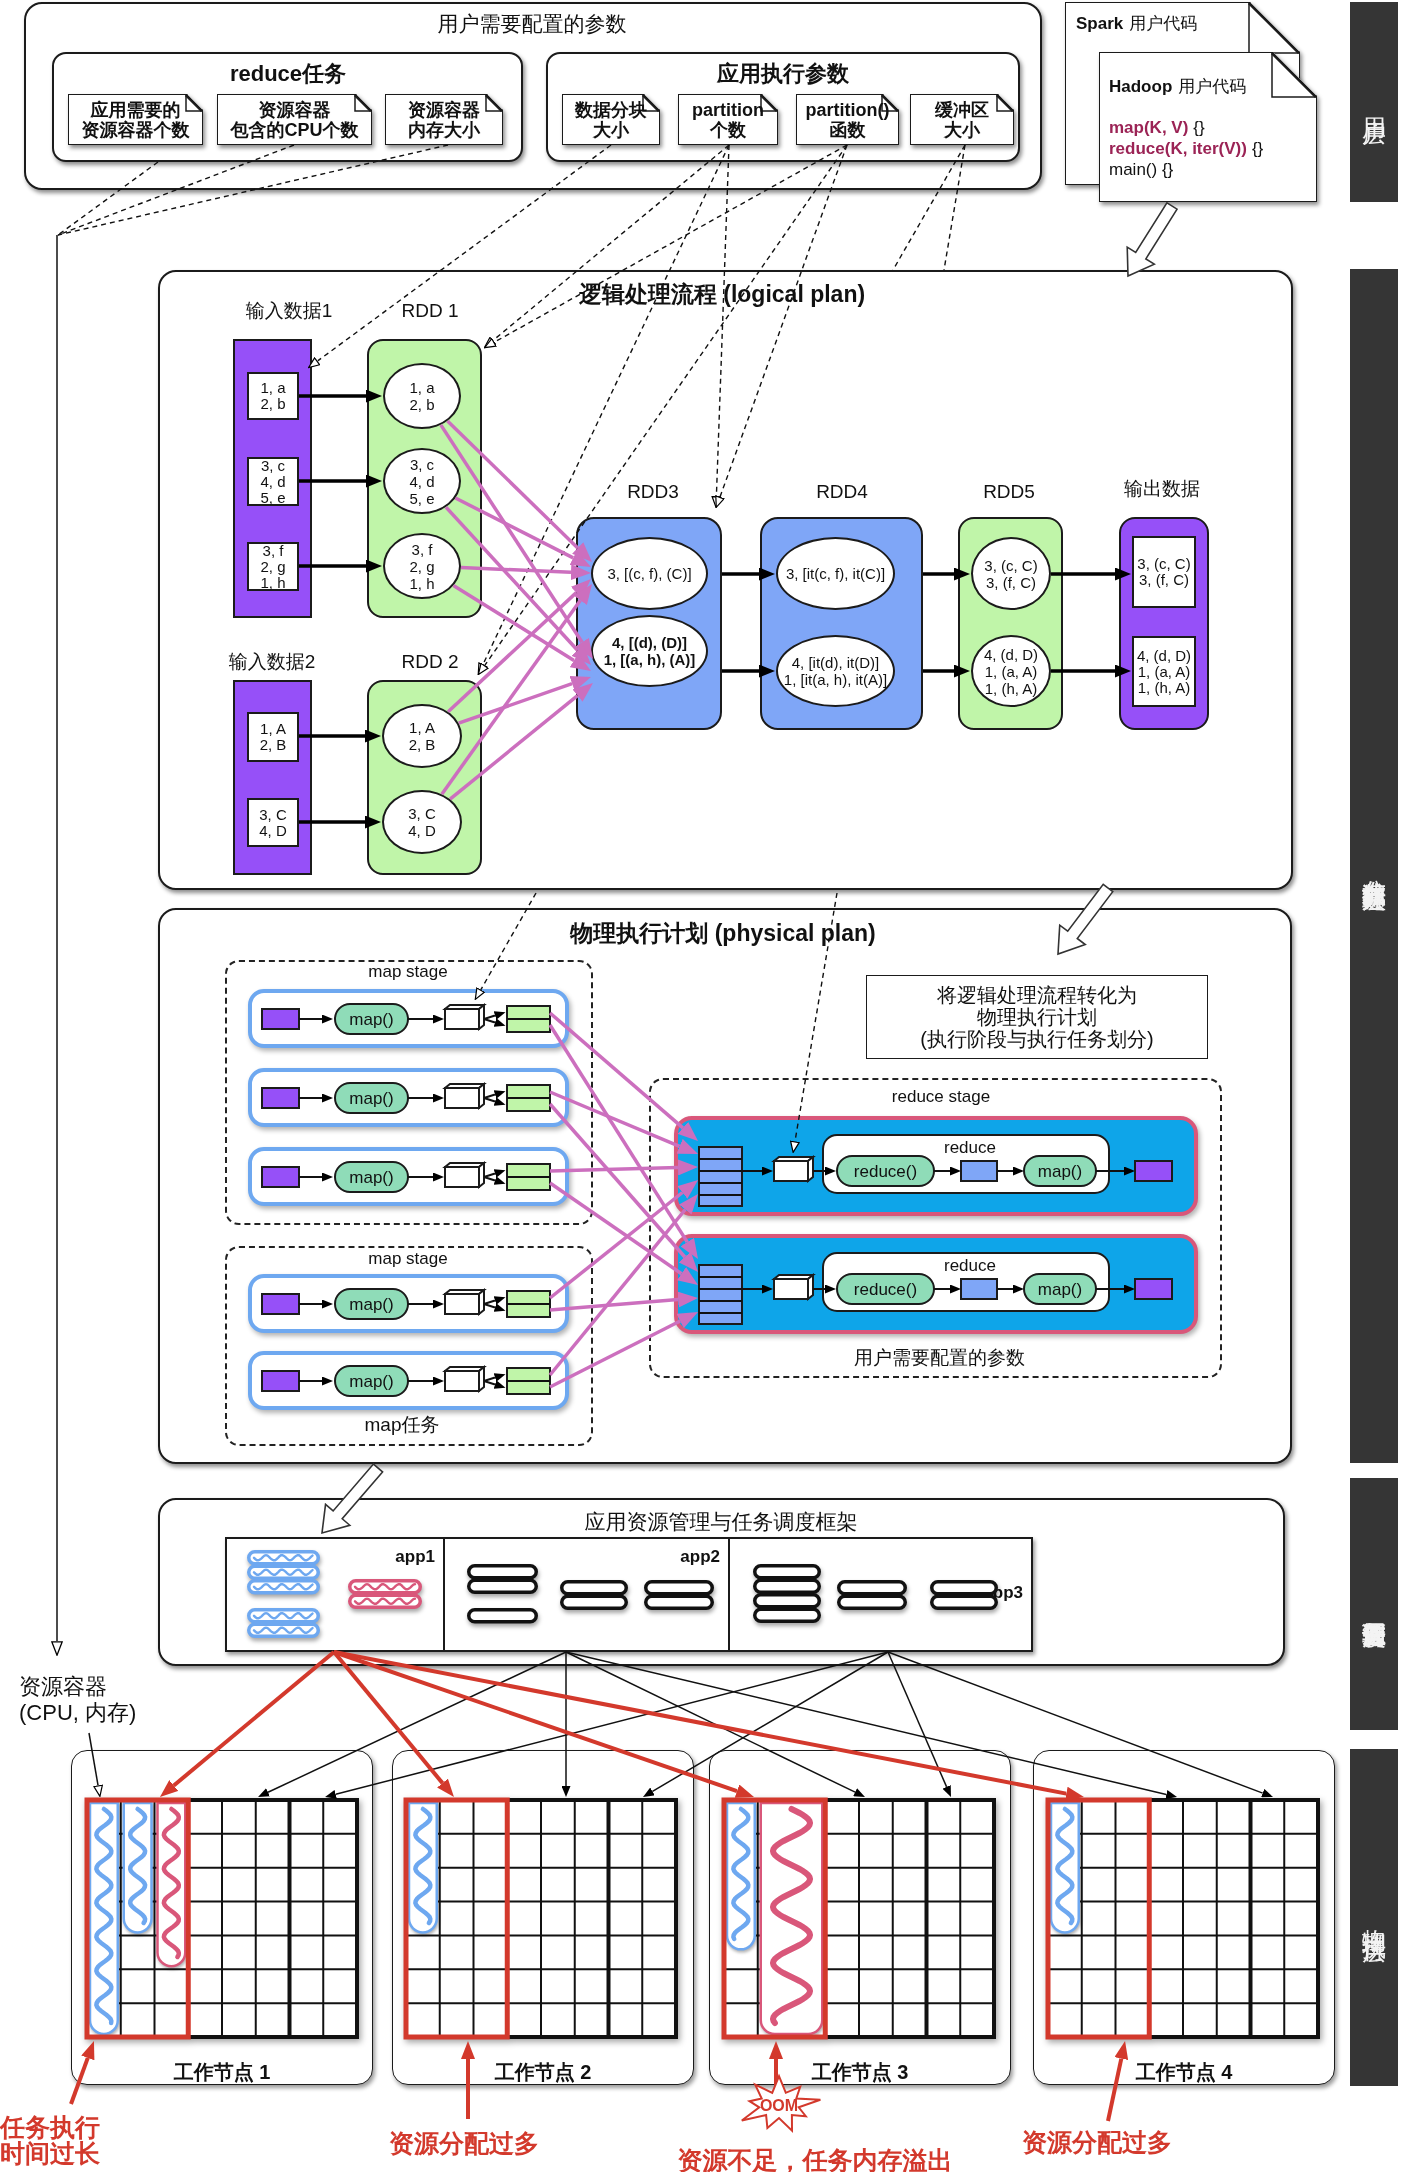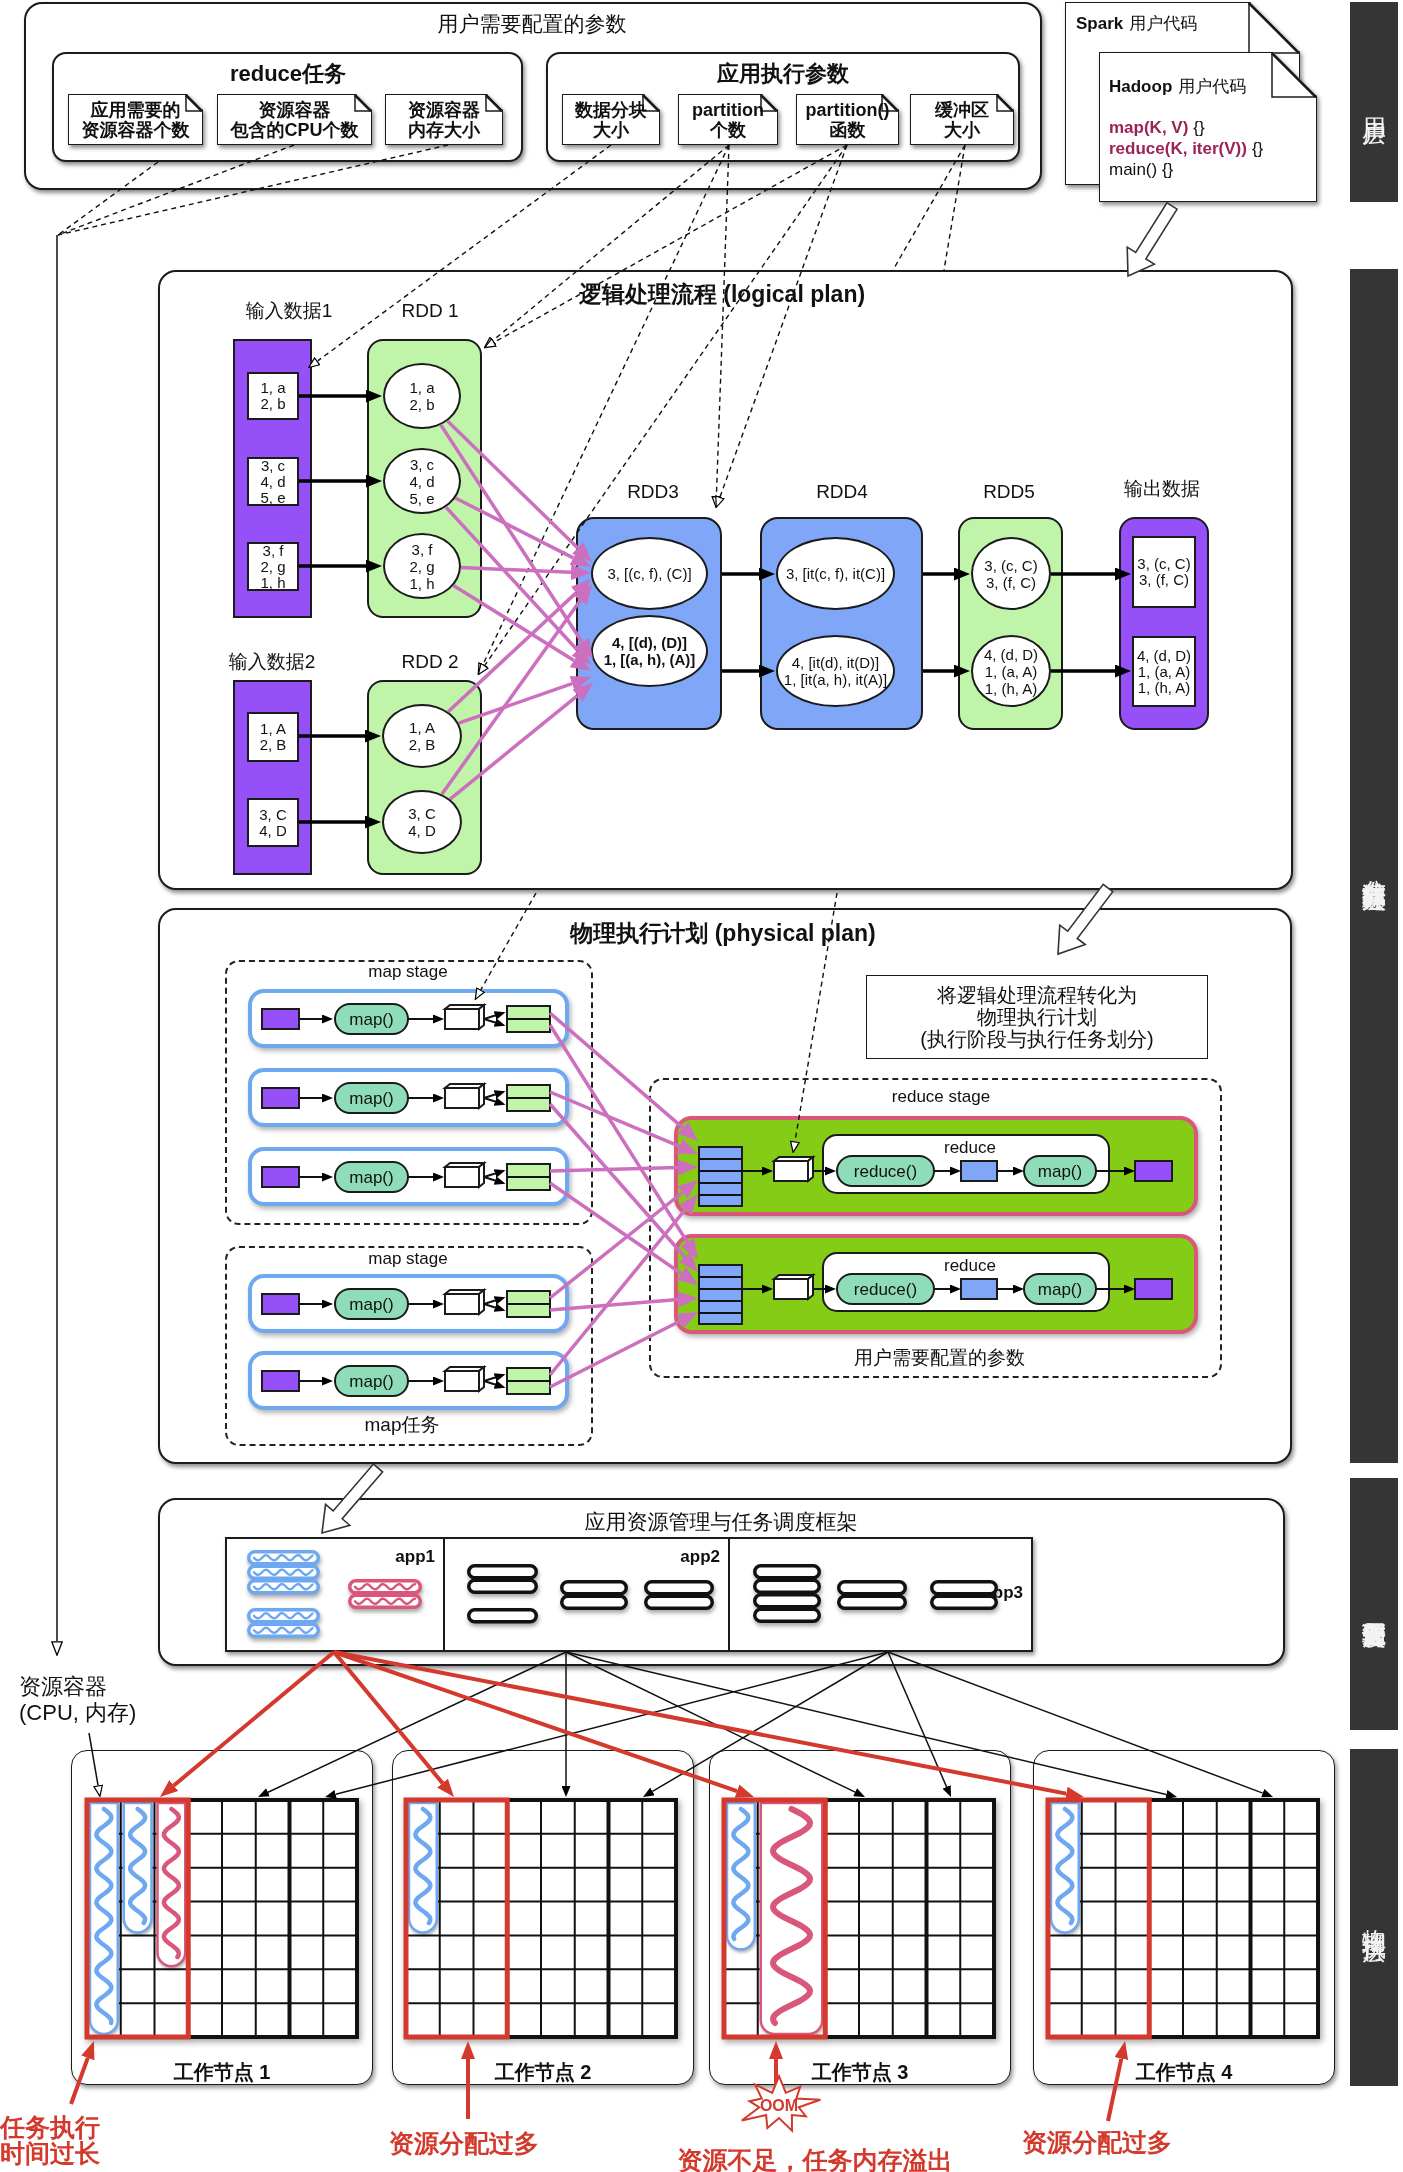--- a/index.html
+++ b/index.html
@@ -25,21 +25,21 @@
 .cont{position:absolute;box-sizing:border-box;border:2px solid #1b1b1b;}
 .c-purple{background:var(--purple);}
 .c-green{background:var(--green);border-radius:16px;}
 .c-blue{background:var(--blue);border-radius:18px;}
 .c-out{background:var(--purple);border-radius:16px;}
 .prect,.ell{position:absolute;box-sizing:border-box;border:2px solid #1b1b1b;background:#fff;display:flex;flex-direction:column;align-items:center;justify-content:center;font-size:15px;line-height:16px;}
 .ell{border-radius:50%;line-height:17px;}
 .ln{display:block;white-space:nowrap;}
 .stage{position:absolute;box-sizing:border-box;border:2px dashed #222;border-radius:14px;}
 .maptask{position:absolute;box-sizing:border-box;width:321px;height:59px;border:4px solid var(--task-blue);border-radius:16px;background:#fff;box-shadow:2px 3px 5px rgba(0,0,0,.3);}
-.redtask{position:absolute;box-sizing:border-box;width:524px;height:100px;border:4px solid var(--task-pink);border-radius:18px;background:#84cc16;box-shadow:2px 3px 5px rgba(0,0,0,.3);padding-left:8px;}
+.redtask{position:absolute;box-sizing:border-box;width:524px;height:100px;border:4px solid var(--task-pink);border-radius:18px;background:#0ea5e9;box-shadow:2px 3px 5px rgba(0,0,0,.3);padding-left:8px;}
 .inner{position:absolute;left:-4px;top:-4px;overflow:visible;}
 .svgt{font-family:"Liberation Sans","DejaVu Sans",sans-serif;font-size:17px;text-anchor:middle;dominant-baseline:central;fill:#111;}
 .s-line{stroke:#111;stroke-width:2;fill:none;}
 .s-purple{fill:var(--purple);stroke:#1b1b1b;stroke-width:2;}
 .s-mint{fill:var(--mint);stroke:#1b1b1b;stroke-width:2;}
 .s-white{fill:#fff;stroke:#1b1b1b;stroke-width:2;}
 .s-green{fill:var(--green);stroke:#1b1b1b;stroke-width:2;}
 .s-blue{fill:var(--blue);stroke:#1b1b1b;stroke-width:2;}
 .rmtable{position:absolute;box-sizing:border-box;border:2px solid #1b1b1b;background:#fff;box-shadow:2px 3px 4px rgba(0,0,0,.4);}
 .vdiv{position:absolute;width:0;border-left:2px solid #1b1b1b;}

